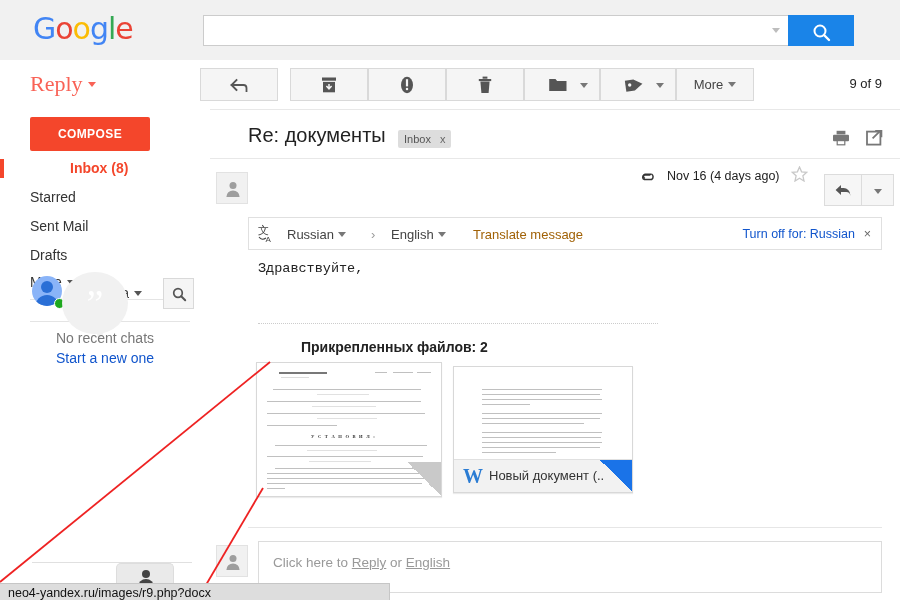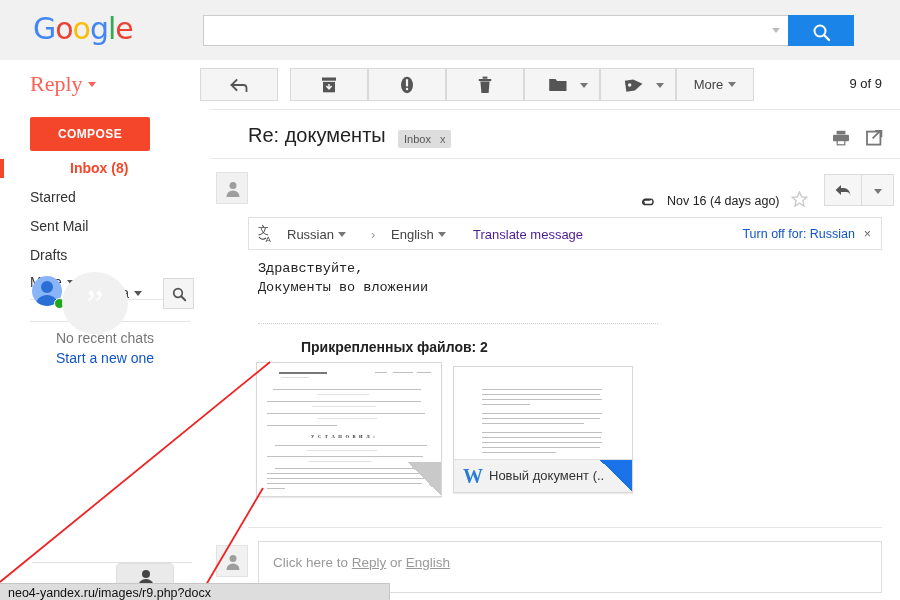--- a/index.html
+++ b/index.html
@@ -162,40 +162,40 @@
 
   
   .sender-row { position: absolute; left: 0; top: 55px; width: 690px; height: 50px; }
   .sender-av {
     position: absolute; left: 6px; top: 8px; width: 32px; height: 32px;
     background: #f1f1f1; border: 1px solid #e2e2e2;
   }
   .sender-av svg { position: absolute; left: 7px; top: 7px; }
   .sender-name { position: absolute; left: 62px; top: 12px; font-size: 13px; color: #222; }
   .sender-addr { position: absolute; left: 62px; top: 28px; font-size: 12px; color: #777; }
-  .meta { position: absolute; right: 92px; top: 27px; font-size: 12.5px; color: #222; white-space: nowrap; }
+  .meta { position: absolute; right: 92px; top: 2px; font-size: 12.5px; color: #222; white-space: nowrap; }
   .clip { display:inline-block; margin-right:7px; vertical-align:-2px;}
   .star { display:inline-block; margin-left:8px; vertical-align:-2px; cursor:pointer;}
   .replybtn {
     position:absolute; right: 38px; top: 10px; width: 38px; height: 32px;
     background:#f6f6f6; border:1px solid #dcdcdc; cursor:pointer;
   }
   .replycaretbtn {
     position:absolute; right: 6px; top: 10px; width: 32px; height: 32px;
     background:#f6f6f6; border:1px solid #dcdcdc; border-left:none; cursor:pointer;
   }
 
   
   .translate {
     position:absolute; left: 38px; top: 108px; width: 634px; height: 33px;
     background:#fff; border:1px solid #e0e0e0;
   }
   .tr-ico { position:absolute; left:8px; top:5px; width:22px; height:22px; }
   .tr-item { position:absolute; top:9px; font-size:13px; color:#444; cursor:pointer; white-space:nowrap;}
-  .tr-link { position:absolute; top:9px; font-size:13px; color:#4c1d95; cursor:pointer; white-space:nowrap;}
+  .tr-link { position:absolute; top:9px; font-size:13px; color:#a16207; cursor:pointer; white-space:nowrap;}
   .tr-caret {
     display:inline-block; margin-left:4px; vertical-align:2px; width:0; height:0;
     border-left:4px solid transparent; border-right:4px solid transparent; border-top:5px solid #777;
   }
   .tr-right { position:absolute; right:26px; top:9px; font-size:12.5px; color:#15c; cursor:pointer; white-space:nowrap;}
   .tr-x { position:absolute; right:10px; top:9px; font-size:12.5px; color:#666; cursor:pointer;}
 
   
   .bodytext {
     position:absolute; left:48px; top:150px; width:560px;
@@ -496,21 +496,20 @@
       <div class="tr-item" style="left:142px;">
         <span>English</span><i class="tr-caret"></i>
       </div>
       <div class="tr-link" style="left:224px;">Translate message</div>
       <div class="tr-right">Turn off for: Russian</div>
       <div class="tr-x">×</div>
     </div>
 
     <div class="bodytext">
       <div>Здравствуйте,</div>
-      <div>Документы во вложении</div>
     </div>
 
     <div class="att-divider"></div>
     <div class="att-count">Прикрепленных файлов: 2</div>
 
     <div class="att-wrap">
 
       <div class="att att1">
         <div class="thumb">
           <div class="scanline" style="left:22px; top:9px; width:48px; background:#444; height:1.6px;"></div>

